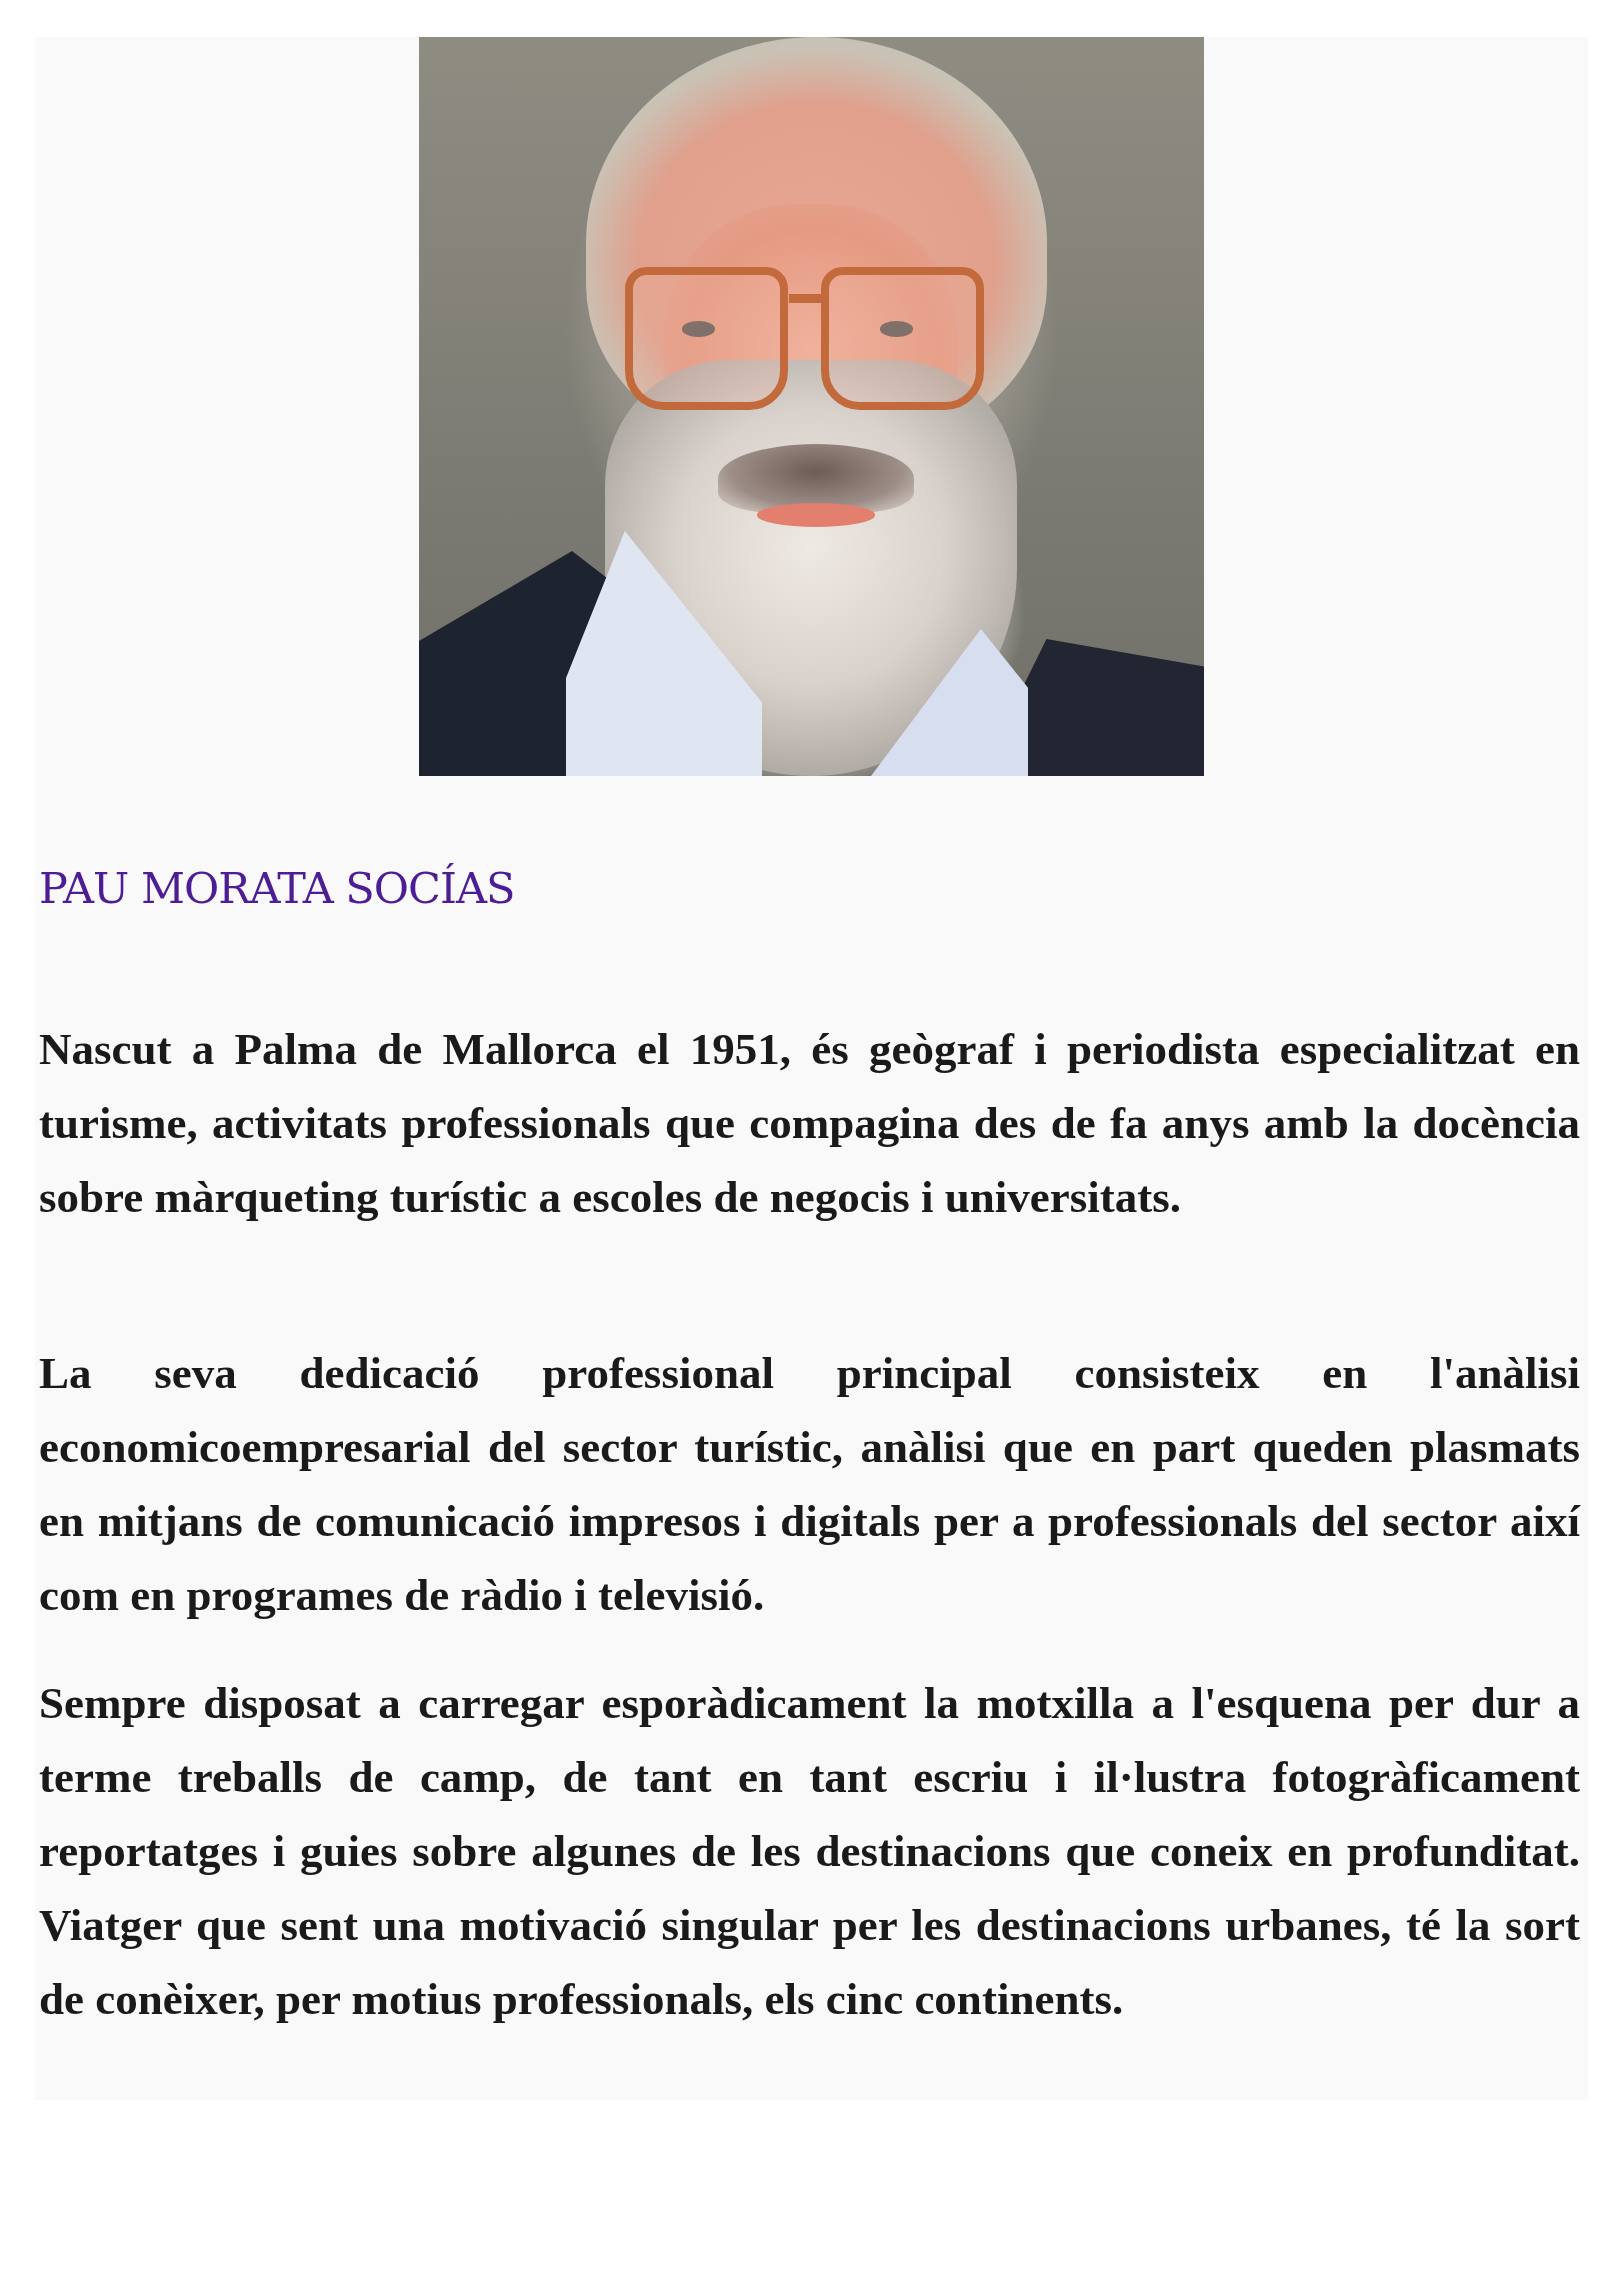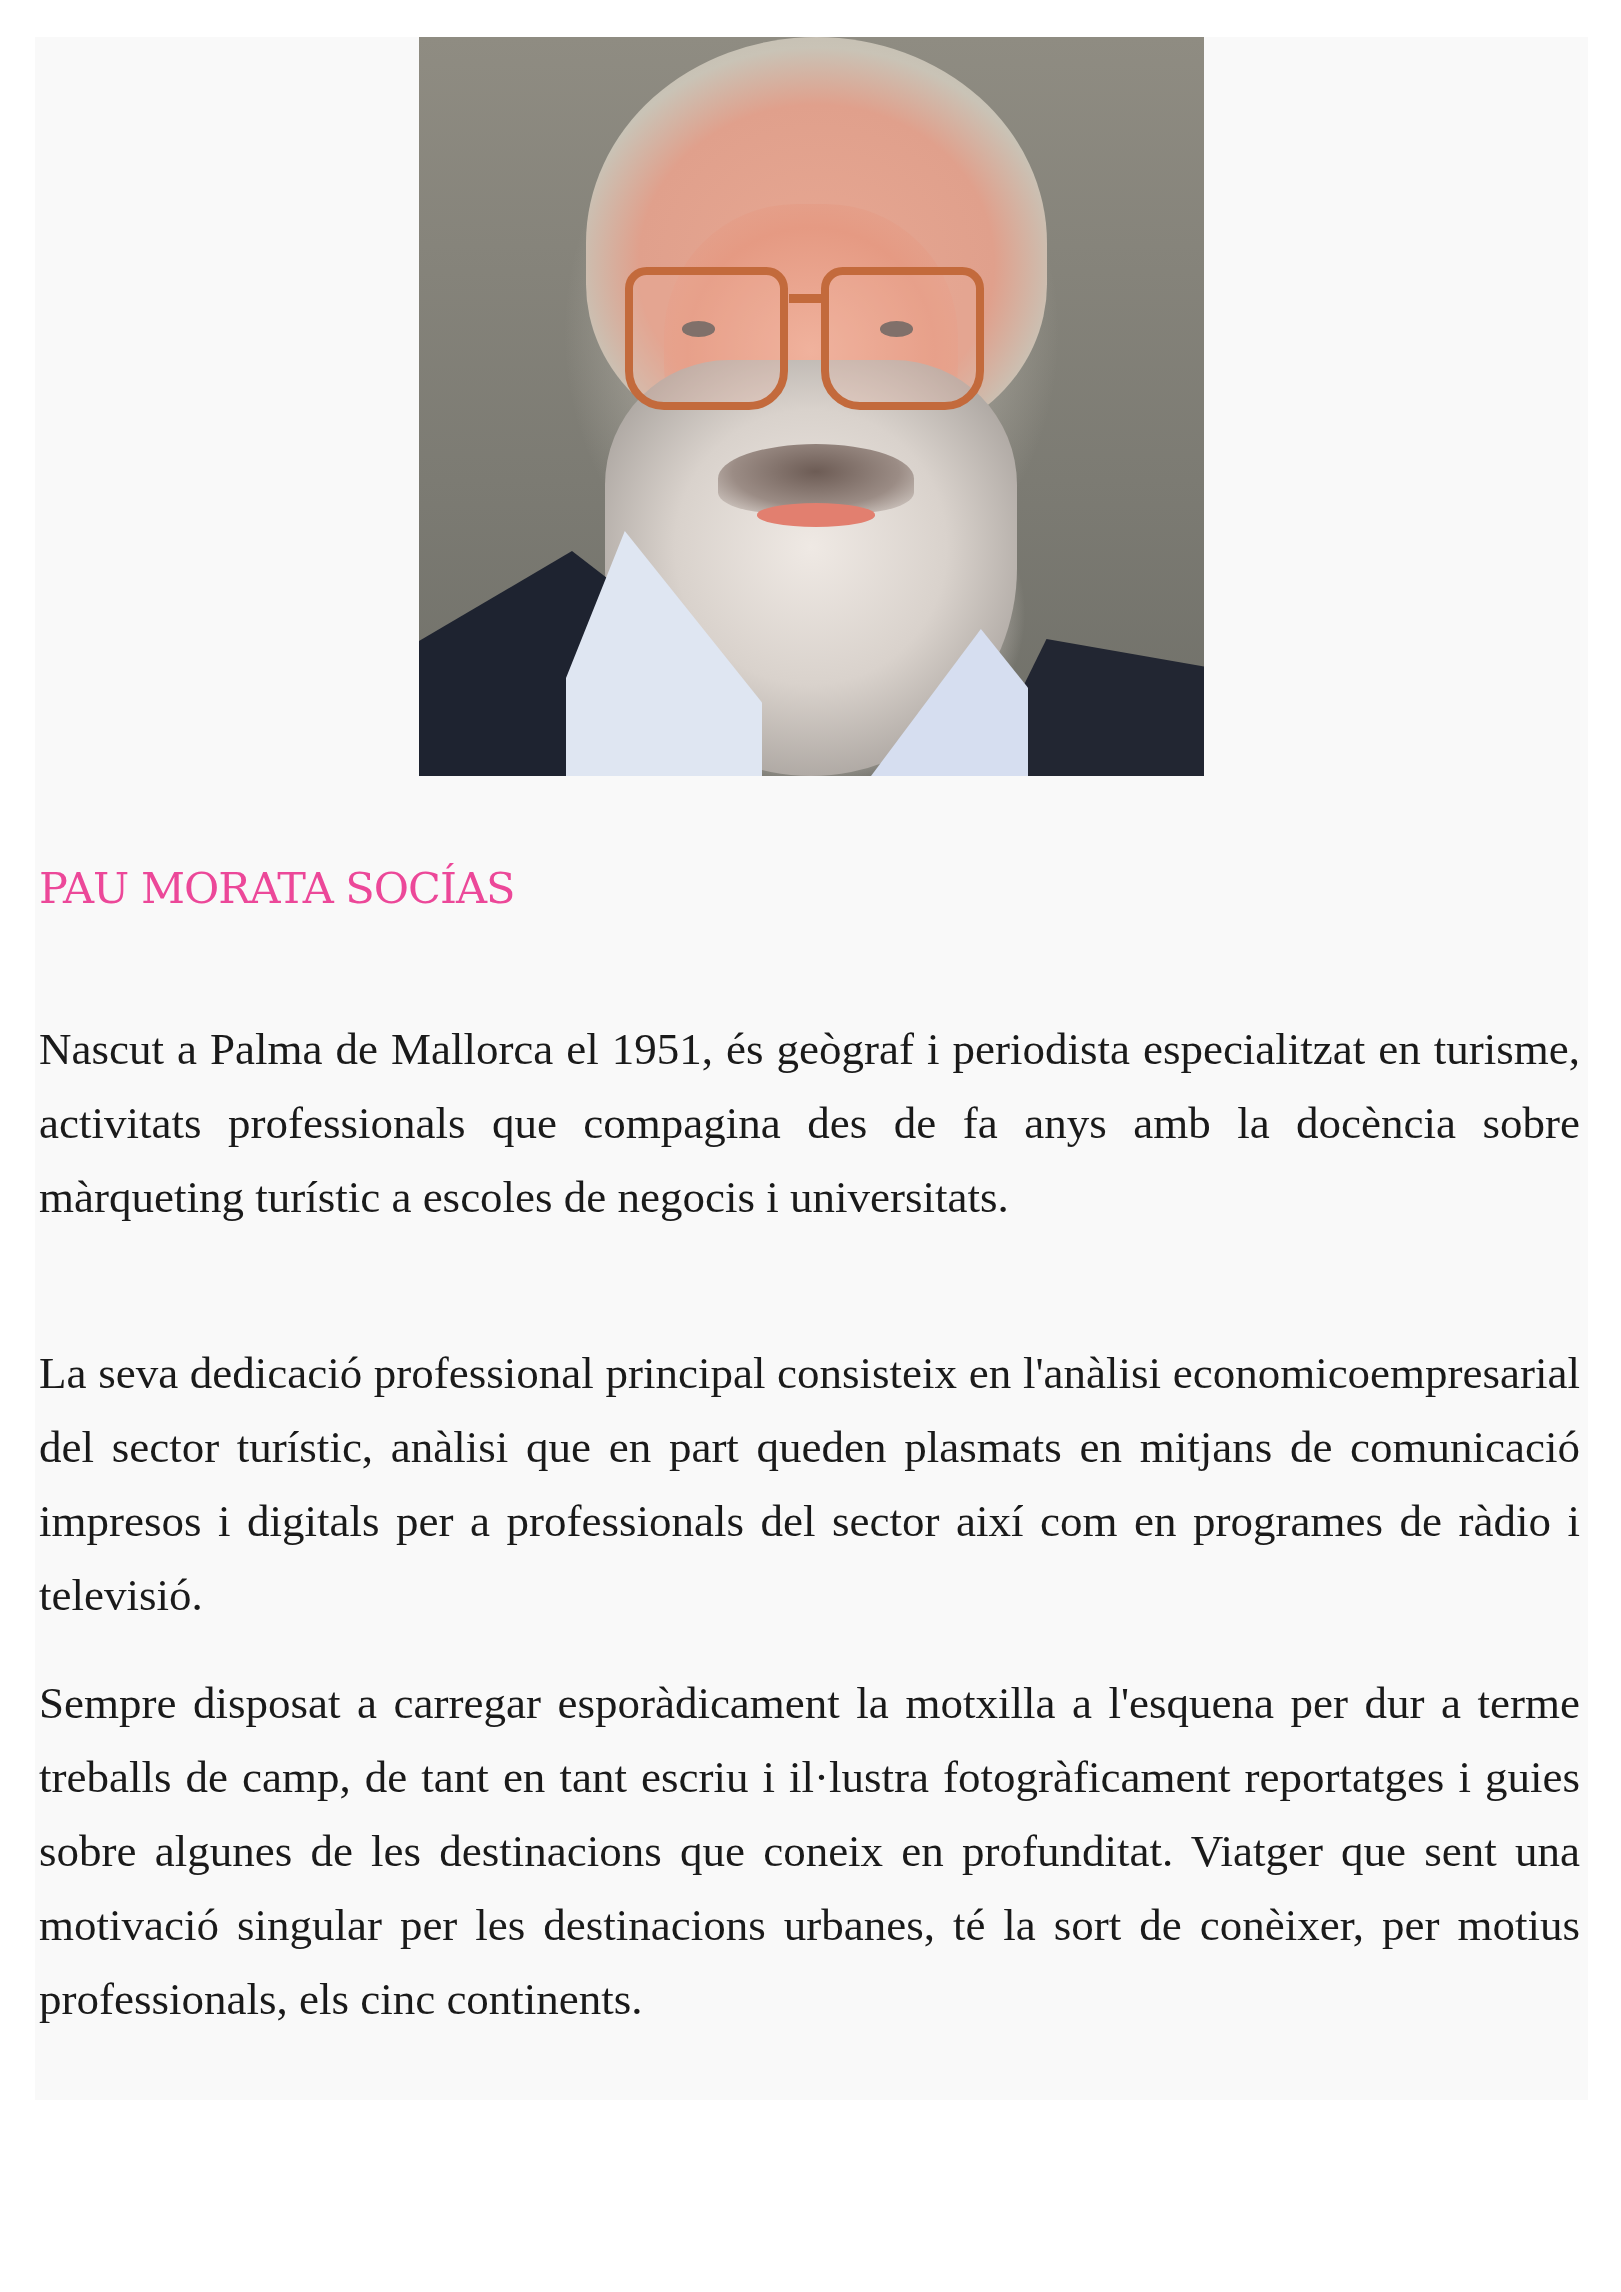--- a/index.html
+++ b/index.html
@@ -67,26 +67,26 @@
   .photo .bridge {
     position:absolute; left:370px; top:257px; width:39px; height:8.8px; background:#c36a3c;
   }
   .photo .eye { position:absolute; top:284px; width:33px; height:15.7px; border-radius:50%; background:#5b5a58; }
   .photo .eye.l { left:263px; }
   .photo .eye.r { left:461px; }
 
   .heading {
     position:absolute; left:39px; top:859px;
     font-family:"DejaVu Serif", serif; font-size:43px; line-height:59px;
-    color:#ec4899; letter-spacing:-1px; margin:0; font-weight:normal;
+    color:#4c1d95; letter-spacing:-1px; margin:0; font-weight:normal;
   }
   .para {
     position:absolute; left:39px; width:1541px; margin:0;
     font-family:"Liberation Serif", serif; font-size:45px; line-height:74px;
-    color:#1a1a1a; text-align:justify;
+    color:#1a1a1a; text-align:justify;font-weight:bold;
   }
   .p1 { top:1012px; }
   .p2 { top:1336px; }
   .p3 { top:1666px; }
 </style>
 </head>
 <body>
 
 <div class="panel"></div>
 

